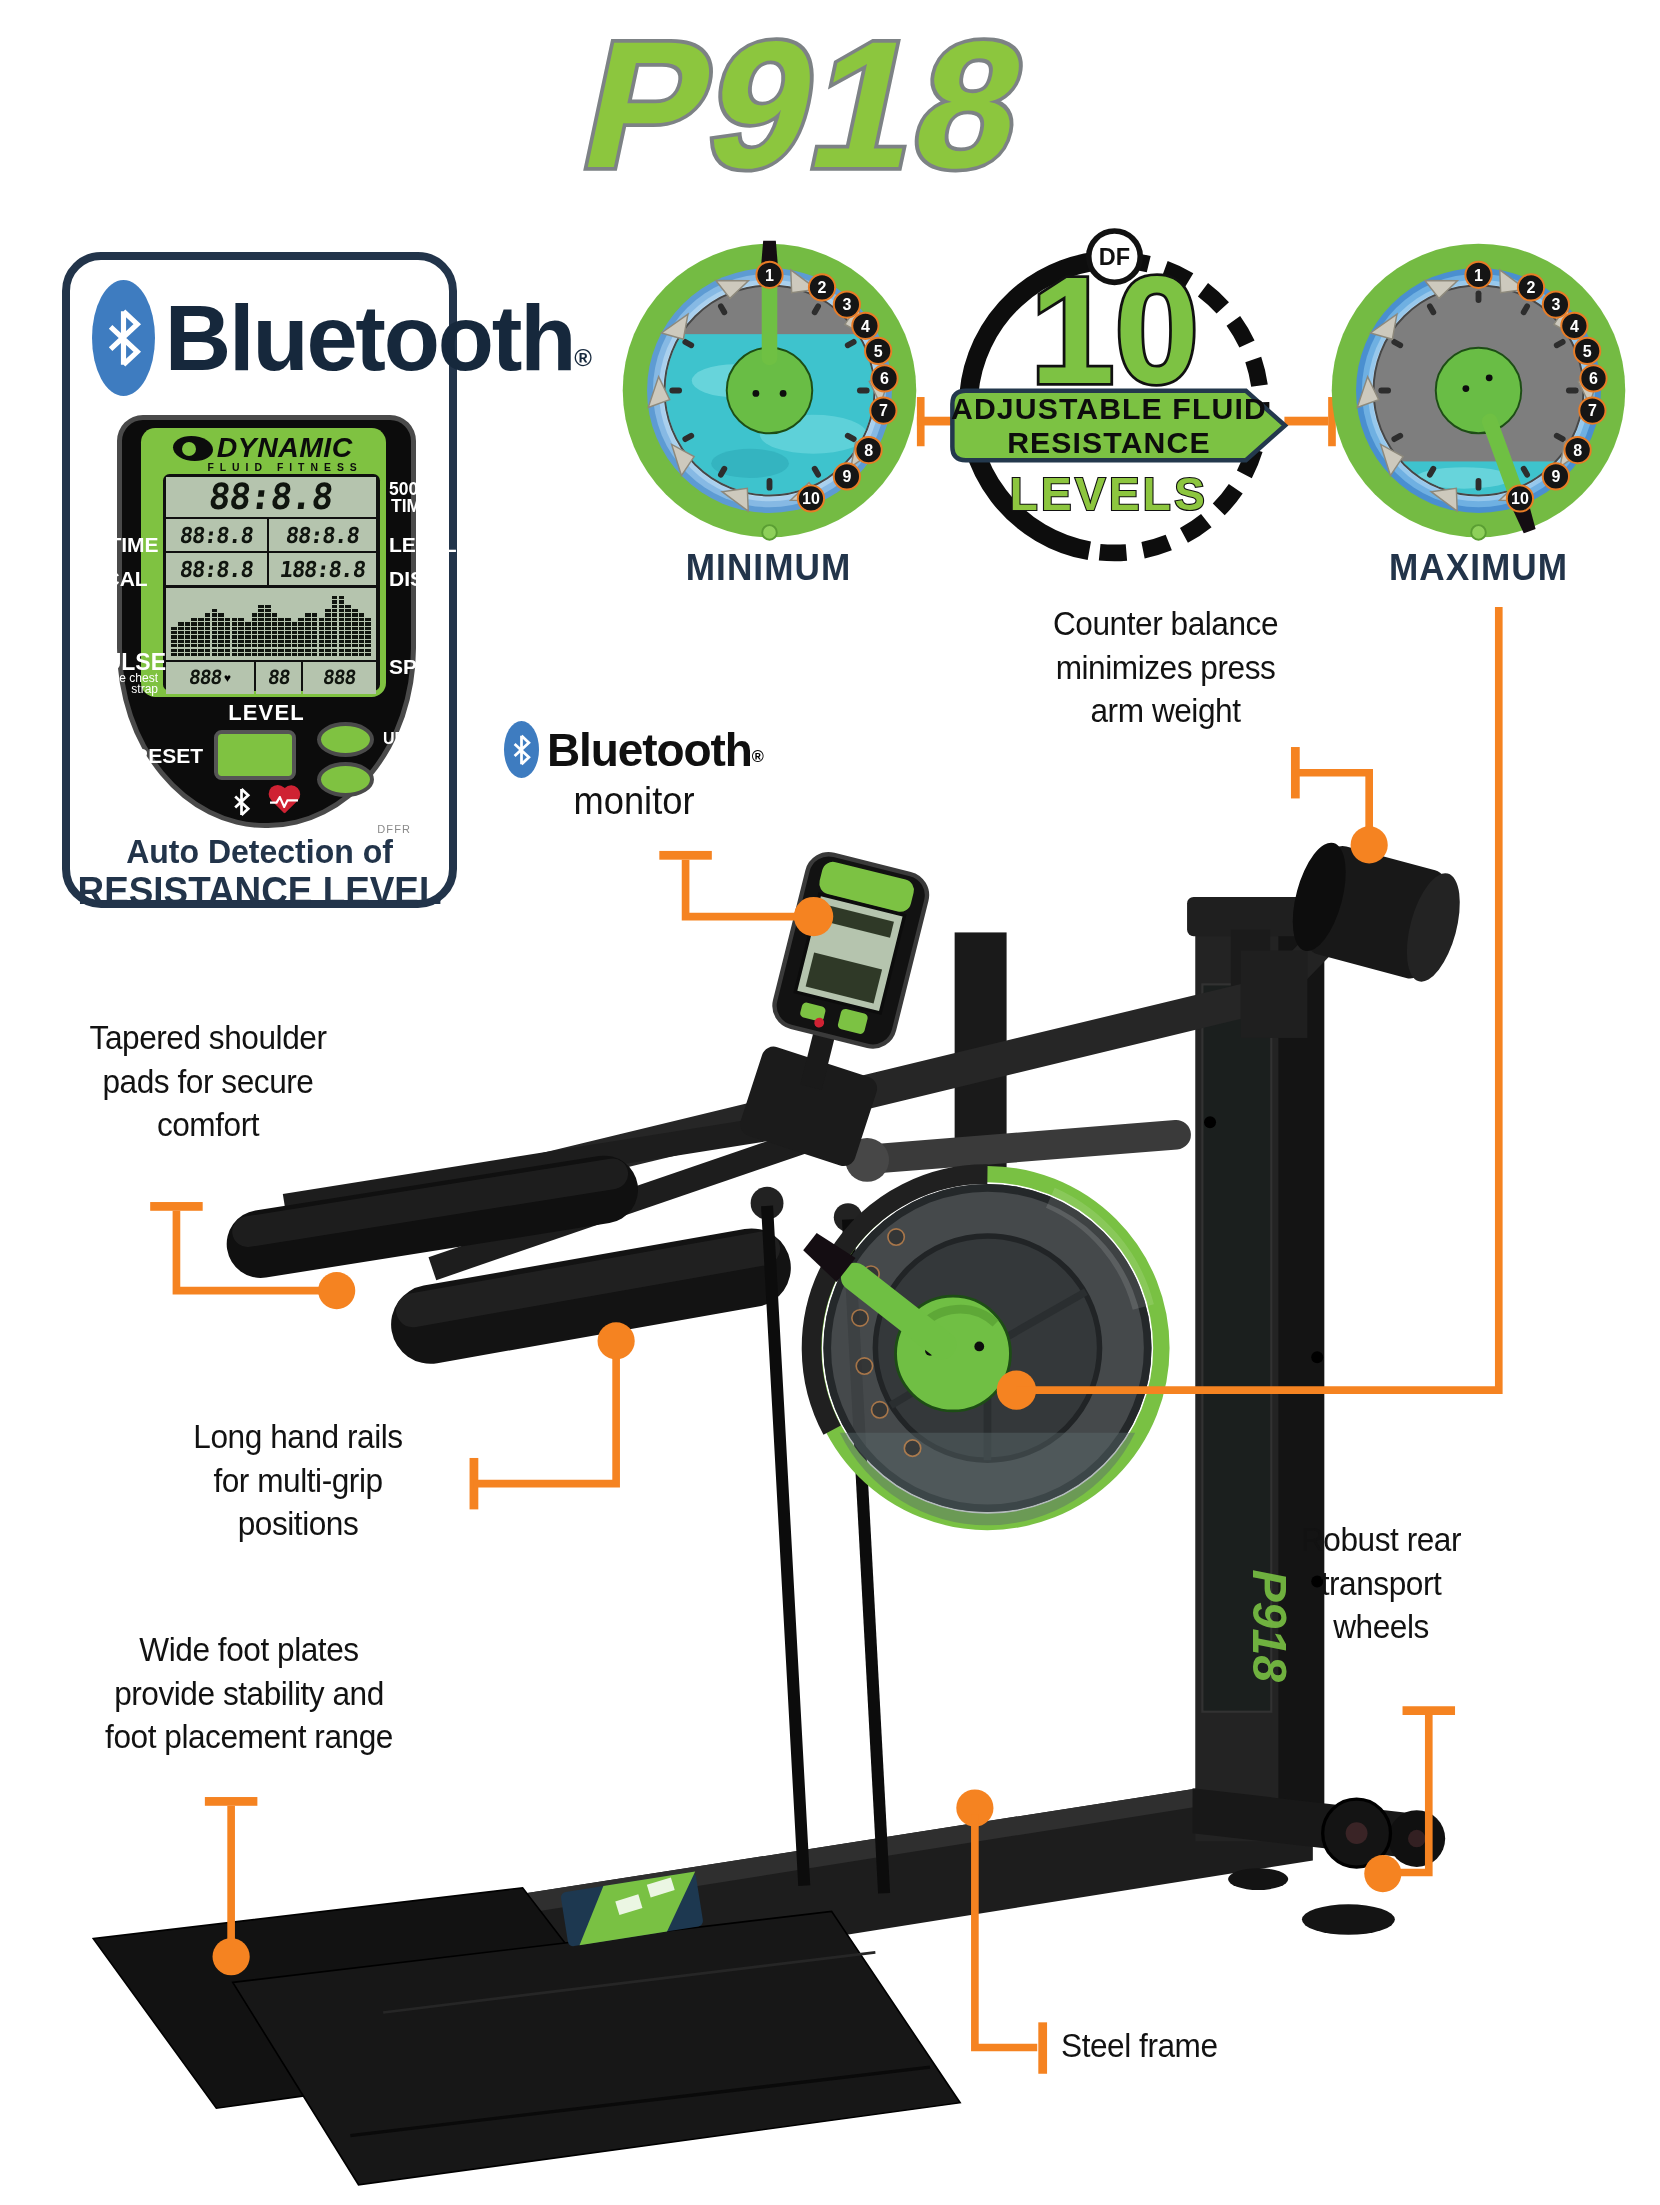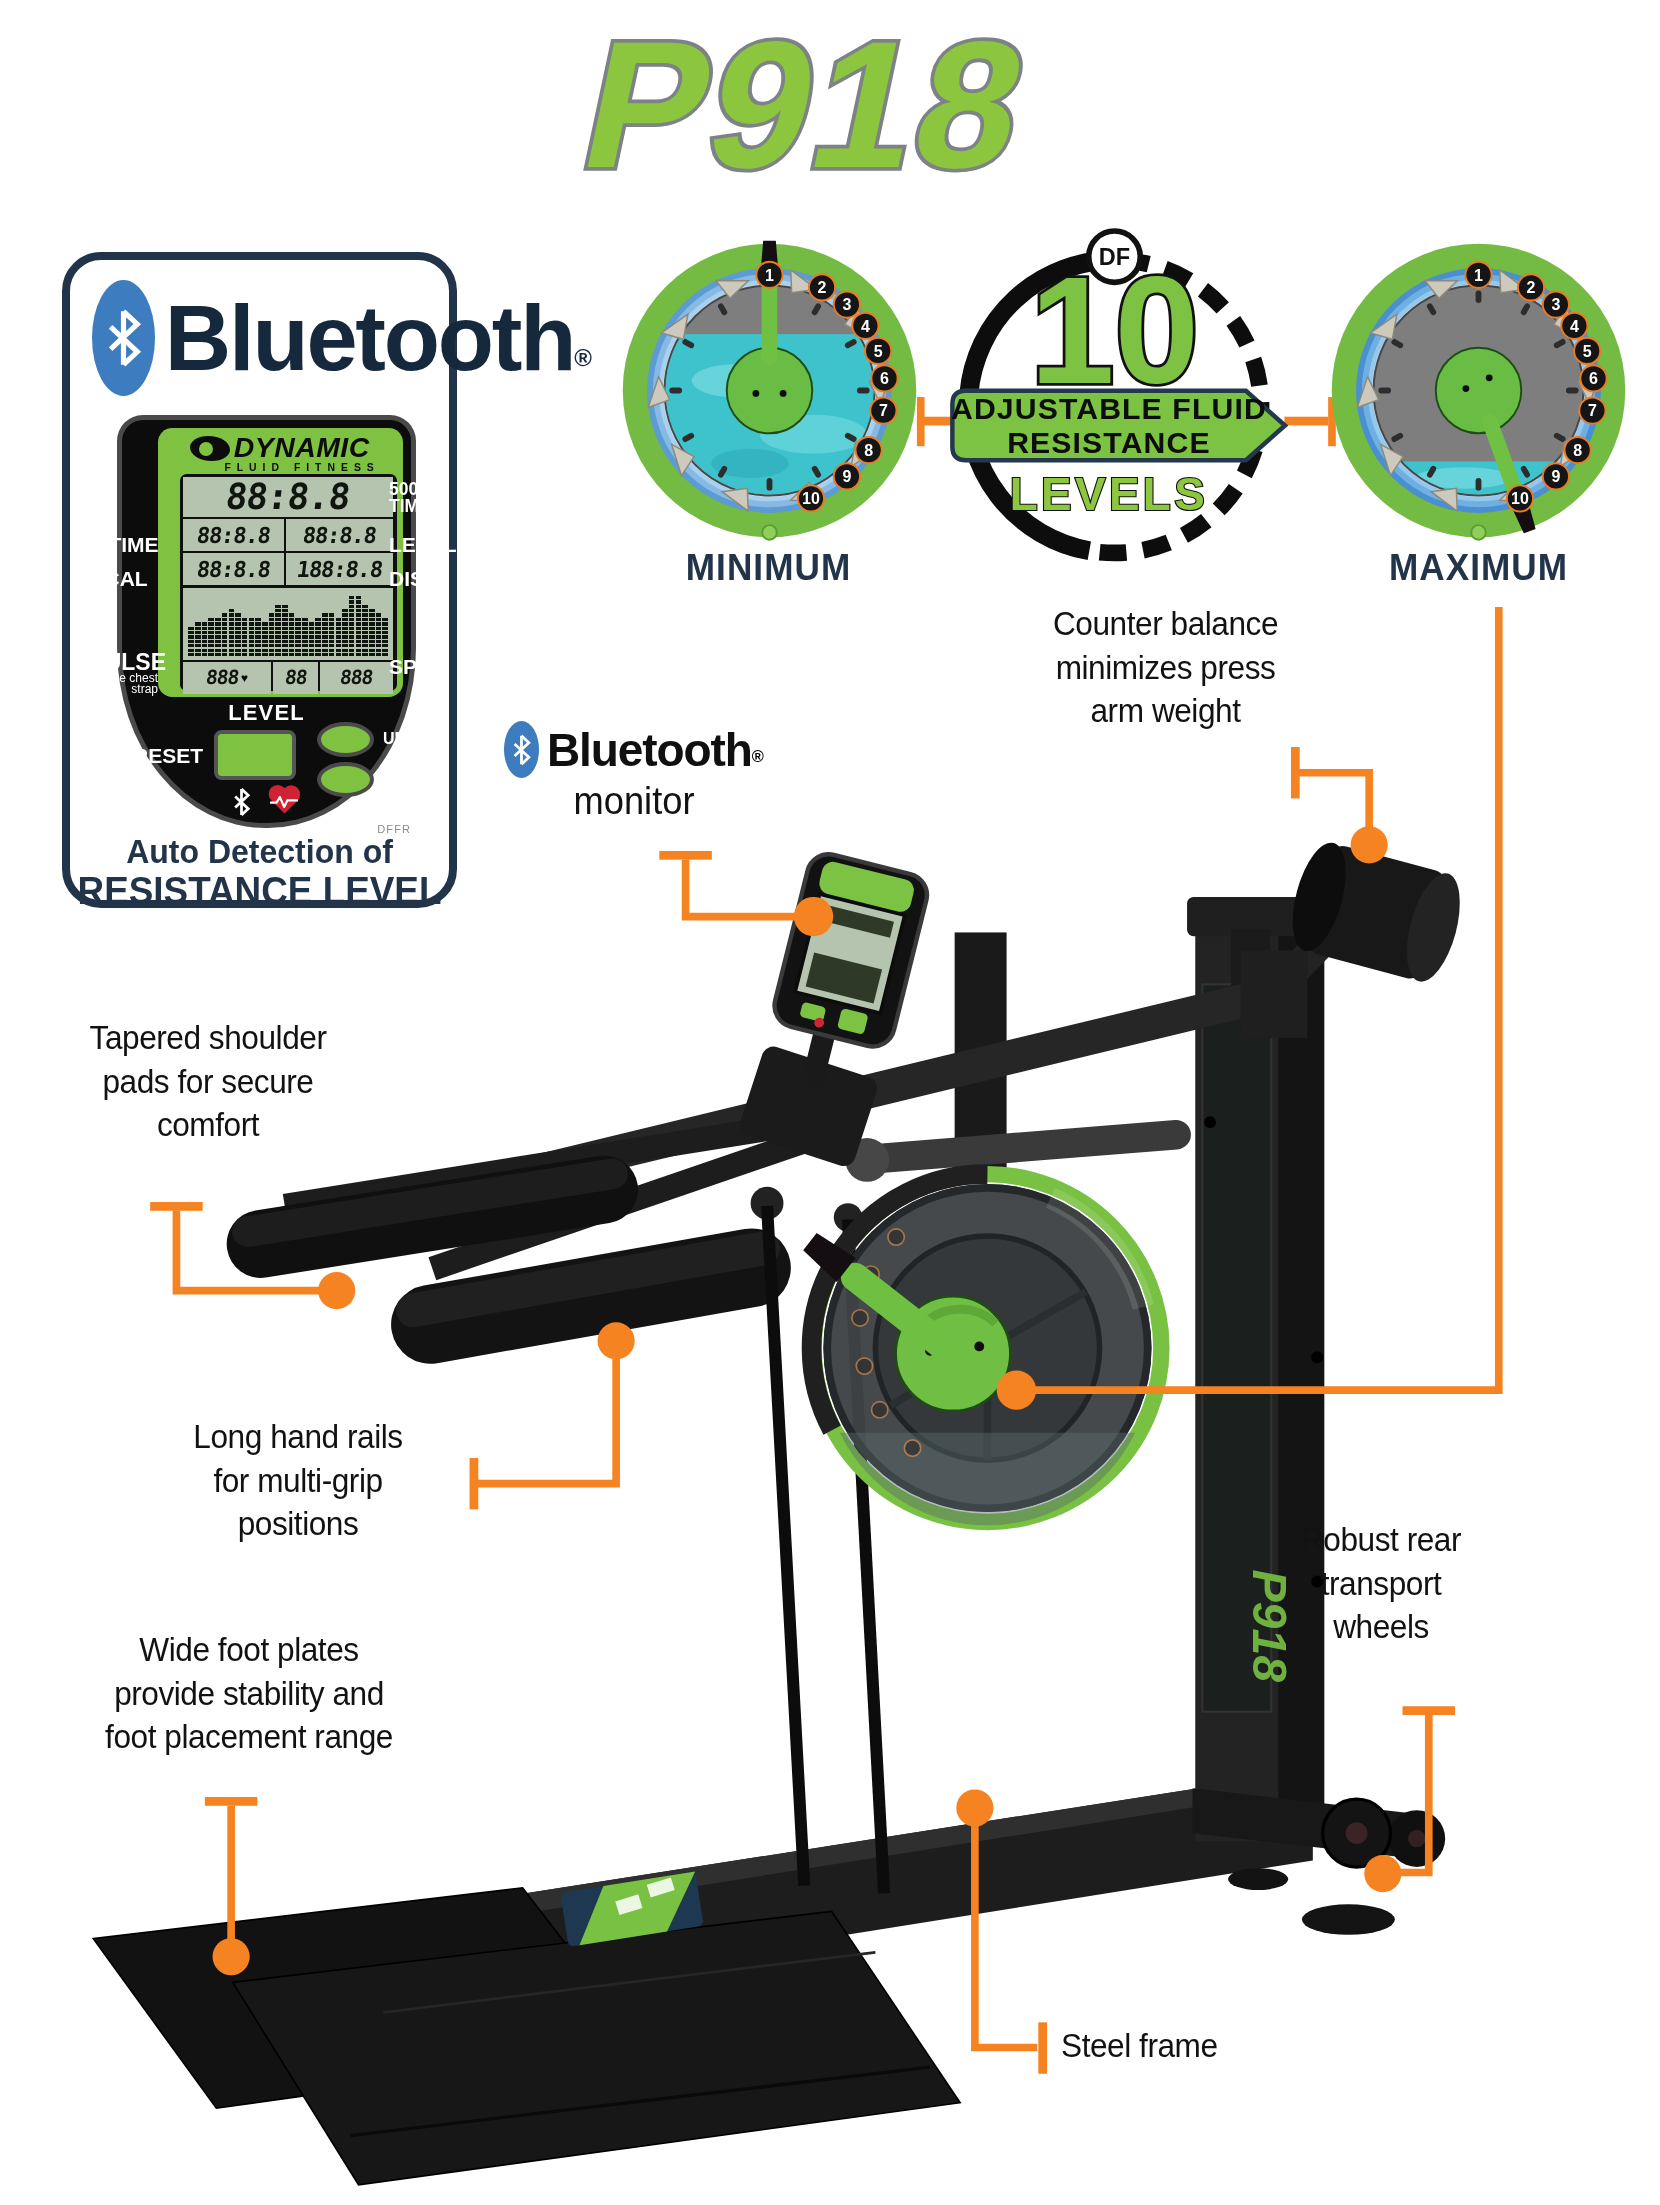--- a/index.html
+++ b/index.html
@@ -14,42 +14,42 @@
   
   .card{left:62px;top:252px;width:395px;height:656px;background:#fff;border:8.8px solid #22344a;
         border-radius:39px;box-sizing:border-box;}
   .bt-row{left:22px;top:15.3px;width:339px;height:126px;display:flex;align-items:center;gap:9.8px;position:absolute;}
   .bt-oval{width:63px;height:116px;background:#3e7cc0;border-radius:50%;display:flex;align-items:center;justify-content:center;flex:none;}
   .bt-word{font-size:92px;font-weight:800;color:#16283c;letter-spacing:-2.2px;transform:scaleX(.88);transform-origin:left center;}
   .bt-reg{font-size:24px;font-weight:700;color:#16283c;vertical-align:super;}
   
   .monitor{left:47px;top:155px;width:299px;height:413px;background:#0c0c0c;position:absolute;
            border:5.5px solid #4a4a4a;box-sizing:border-box;border-radius:26px 26px 148px 148px / 26px 26px 180px 180px;}
-  .mgreen{position:absolute;left:18.6px;top:7.7px;width:245px;height:269px;background:#7fc241;border-radius:14.2px;margin-left:17px;}
+  .mgreen{position:absolute;left:18.6px;top:7.7px;width:245px;height:269px;background:#7fc241;border-radius:14.2px;}
   .mlogo{position:absolute;left:0;top:3.3px;width:100%;text-align:center;}
   .mlogo .dyn{font-size:28.4px;font-weight:800;font-style:italic;color:#0c0c0c;letter-spacing:0.5px;}
   .mlogo .ff{font-size:10.4px;font-weight:700;color:#0c0c0c;letter-spacing:6px;margin-top:-2.2px;padding-left:44px;}
   .swoosh{display:inline-block;width:40px;height:25px;background:#0c0c0c;border-radius:50% 60% 50% 60%;position:relative;top:4.4px;margin-right:3.3px;}
   .swoosh:after{content:"";position:absolute;left:8.8px;top:5.5px;width:14.2px;height:14.2px;background:#7fc241;border-radius:50%;}
   .lcd{position:absolute;left:22px;top:46px;width:217px;height:217px;background:#101010;border-radius:6.6px;
        display:grid;grid-template-rows:40px 32px 32px 72px 32px;gap:2.2px;padding:3.3px;box-sizing:border-box;}
   .lrow{background:#b5c4ae;display:flex;align-items:center;justify-content:center;}
   .lsplit{background:transparent;display:grid;gap:2.2px;}
   .s2{grid-template-columns:48% auto;}
   .s3{grid-template-columns:42% 21% auto;}
   .lcell{background:#b5c4ae;display:flex;align-items:center;justify-content:center;}
   .seg{font-family:"DejaVu Sans Mono",monospace;font-weight:bold;color:#10150f;transform:skewX(-7deg);}
   .seg-big{font-size:36px;letter-spacing:-1.1px;}
   .seg-md{font-size:22px;letter-spacing:-1.1px;}
   .seg-sm{font-size:19.7px;letter-spacing:-1.1px;}
   #lcd-graph{display:flex;align-items:flex-end;gap:1.1px;padding:3.3px 5.5px;box-sizing:border-box;height:100%;width:100%;}
   .gcol{display:flex;flex-direction:column;justify-content:flex-end;gap:1.1px;flex:1;}
   .gcell{height:3.3px;background:#10150f;}
   .mlabel{position:absolute;color:#fff;font-weight:700;}
-  .mlabel.pre{white-space:pre-line;line-height:.95;}
+  .mlabel.pre{white-space:pre-line;line-height:.95;text-align:right;}
   .lvl{position:absolute;left:0;width:100%;text-align:center;top:280px;color:#fff;font-weight:700;font-size:22px;letter-spacing:1.1px;}
   .resetbtn{position:absolute;left:92px;top:310px;width:82px;height:50px;background:#7fc241;border:4.4px solid #555;border-radius:7.7px;box-sizing:border-box;}
   .ovalbtn{position:absolute;width:57px;height:35px;background:#7fc241;border:4.4px solid #4a4a4a;border-radius:50%;box-sizing:border-box;}
   .btn-label{position:absolute;color:#fff;font-weight:700;font-size:16px;}
   .icon-row{position:absolute;left:0;top:365px;width:100%;display:flex;justify-content:center;gap:14.2px;align-items:center;}
   .model{position:absolute;left:0;top:403px;width:100%;text-align:right;color:#8a8a8a;font-size:11px;letter-spacing:1.1px;}
   .caption1{position:absolute;left:0;top:573px;width:100%;text-align:center;font-size:33px;font-weight:800;color:#22344a;transform:scaleX(.97);}
   .caption2{position:absolute;left:0;top:610px;width:100%;text-align:center;font-size:38px;font-weight:800;color:#22344a;letter-spacing:0;transform:scaleX(.97);}
   
   .heart{position:relative;width:35px;height:32px;}

